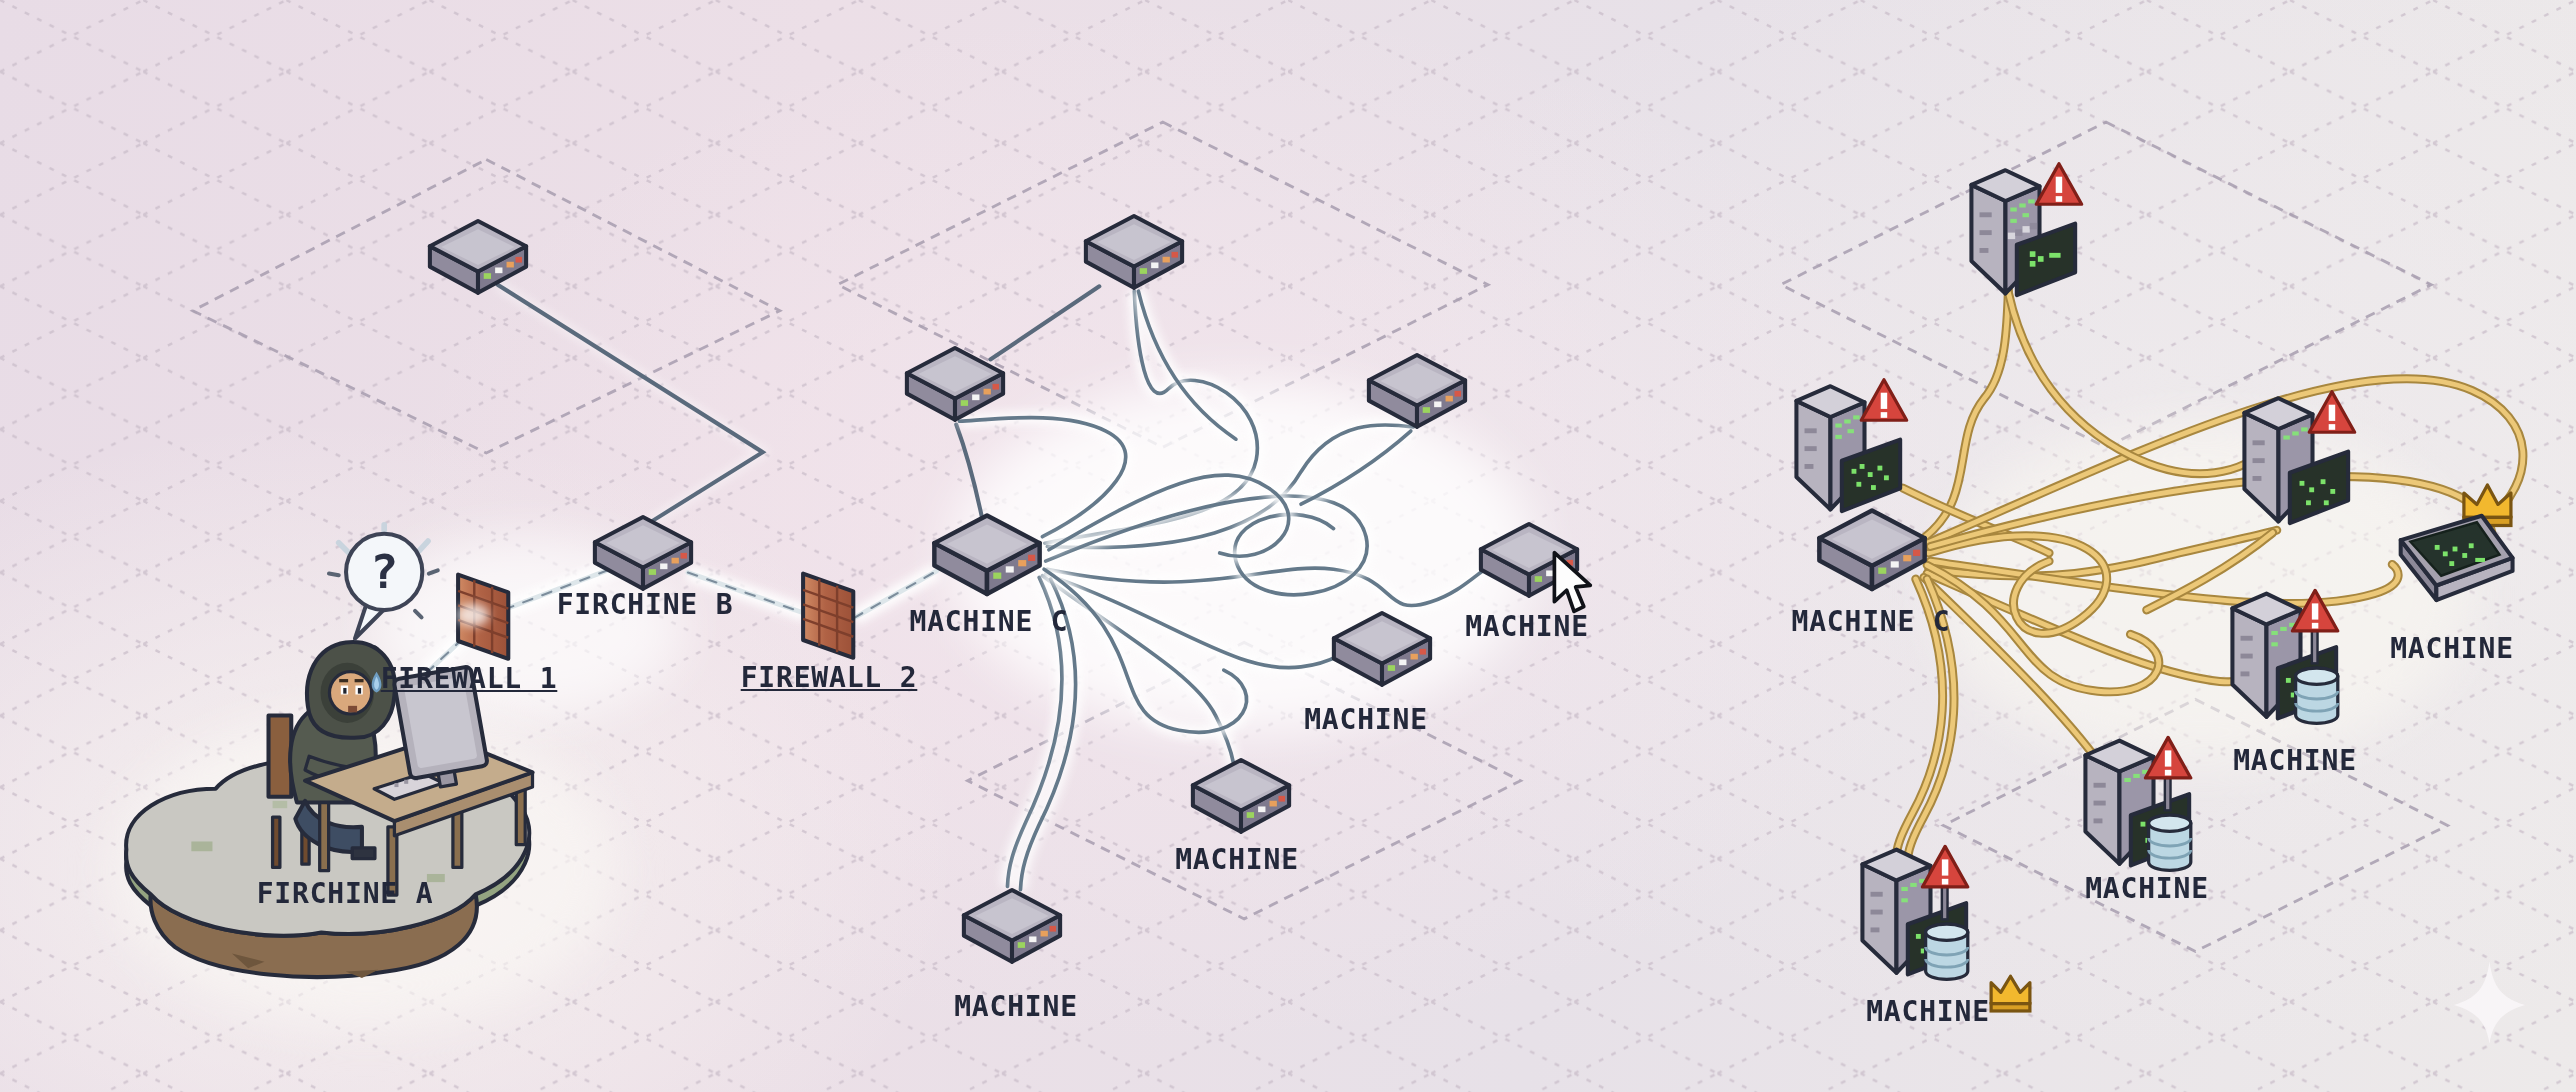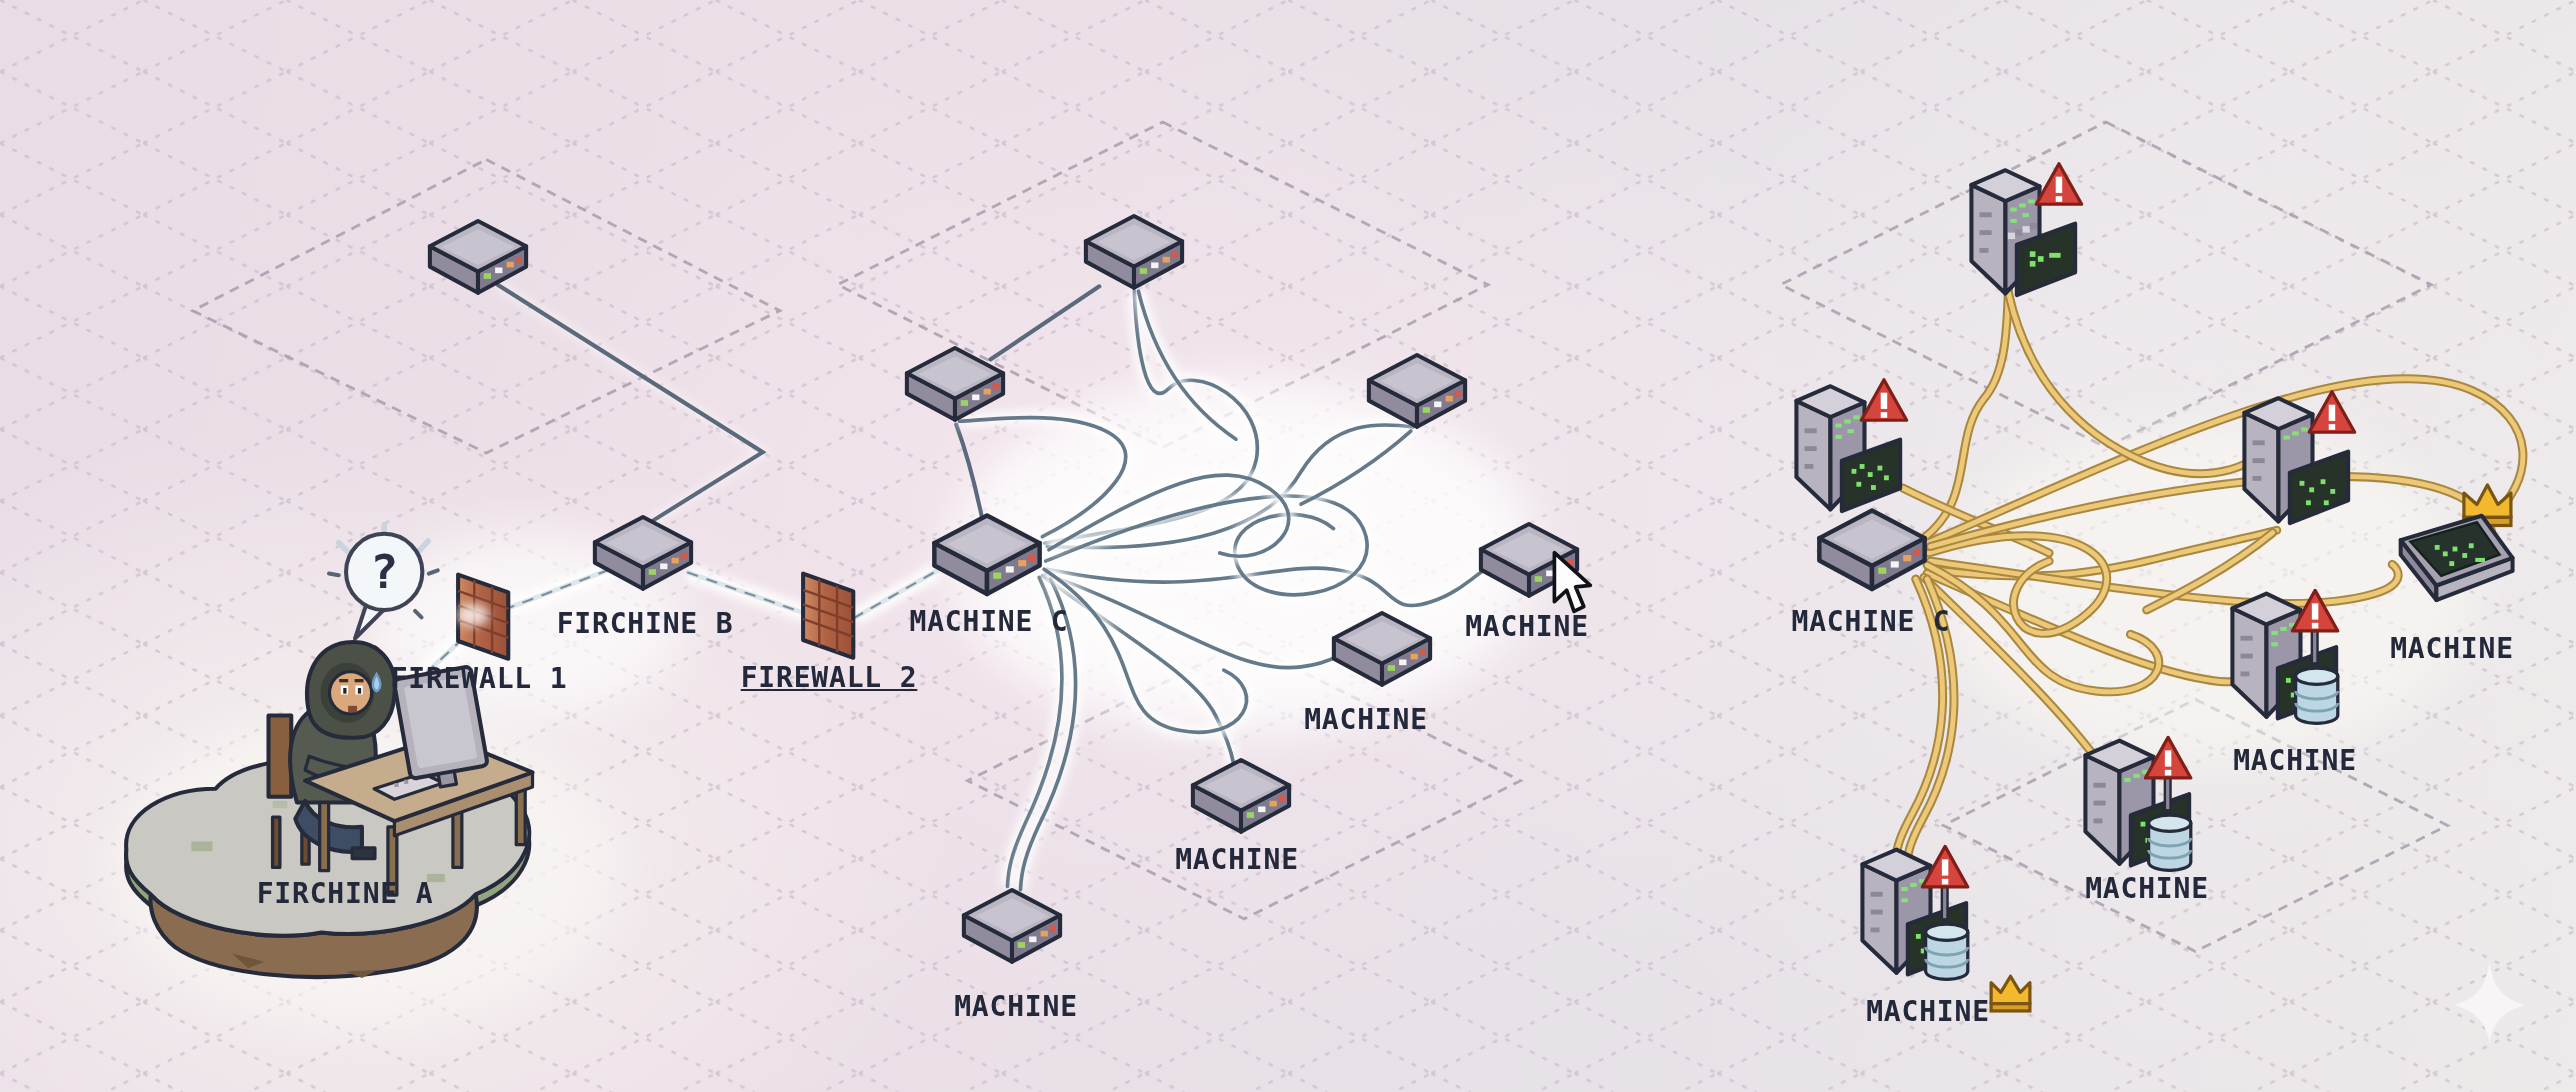--- a/index.html
+++ b/index.html
@@ -666,22 +666,22 @@
     </svg>
   </div>
 
   <div class="node" style="left:2449px;top:958px;z-index:4">
     <svg width="81" height="89" viewBox="0 0 100 110">
       <path d="M50,4 C54,36 66,50 94,58 C66,66 54,80 50,106 C46,80 34,66 6,58 C34,50 46,36 50,4 Z" fill="#f8f5f7" opacity=".92"></path>
     </svg>
   </div>
 
   <div class="lbl" style="left:345px;top:877px;">FIRCHINE A</div>
-  <div class="lbl" style="left:479px;top:662px;">FIREWALL 1</div>
-  <div class="lbl" style="left:645px;top:607px;">FIRCHINE B</div>
+  <div class="lbl" style="left:469px;top:662px;text-decoration:underline;">FIREWALL 1</div>
+  <div class="lbl" style="left:645px;top:588px;">FIRCHINE B</div>
   <div class="lbl" style="left:829px;top:661px;text-decoration:underline;">FIREWALL 2</div>
   <div class="lbl" style="left:989px;top:605px;">MACHINE C</div>
   <div class="lbl" style="left:1527px;top:610px;">MACHINE</div>
   <div class="lbl" style="left:1366px;top:703px;">MACHINE</div>
   <div class="lbl" style="left:1237px;top:843px;">MACHINE</div>
   <div class="lbl" style="left:1016px;top:990px;">MACHINE</div>
   <div class="lbl" style="left:1871px;top:605px;">MACHINE C</div>
   <div class="lbl" style="left:2452px;top:632px;">MACHINE</div>
   <div class="lbl" style="left:2295px;top:744px;">MACHINE</div>
   <div class="lbl" style="left:2147px;top:872px;">MACHINE</div>

